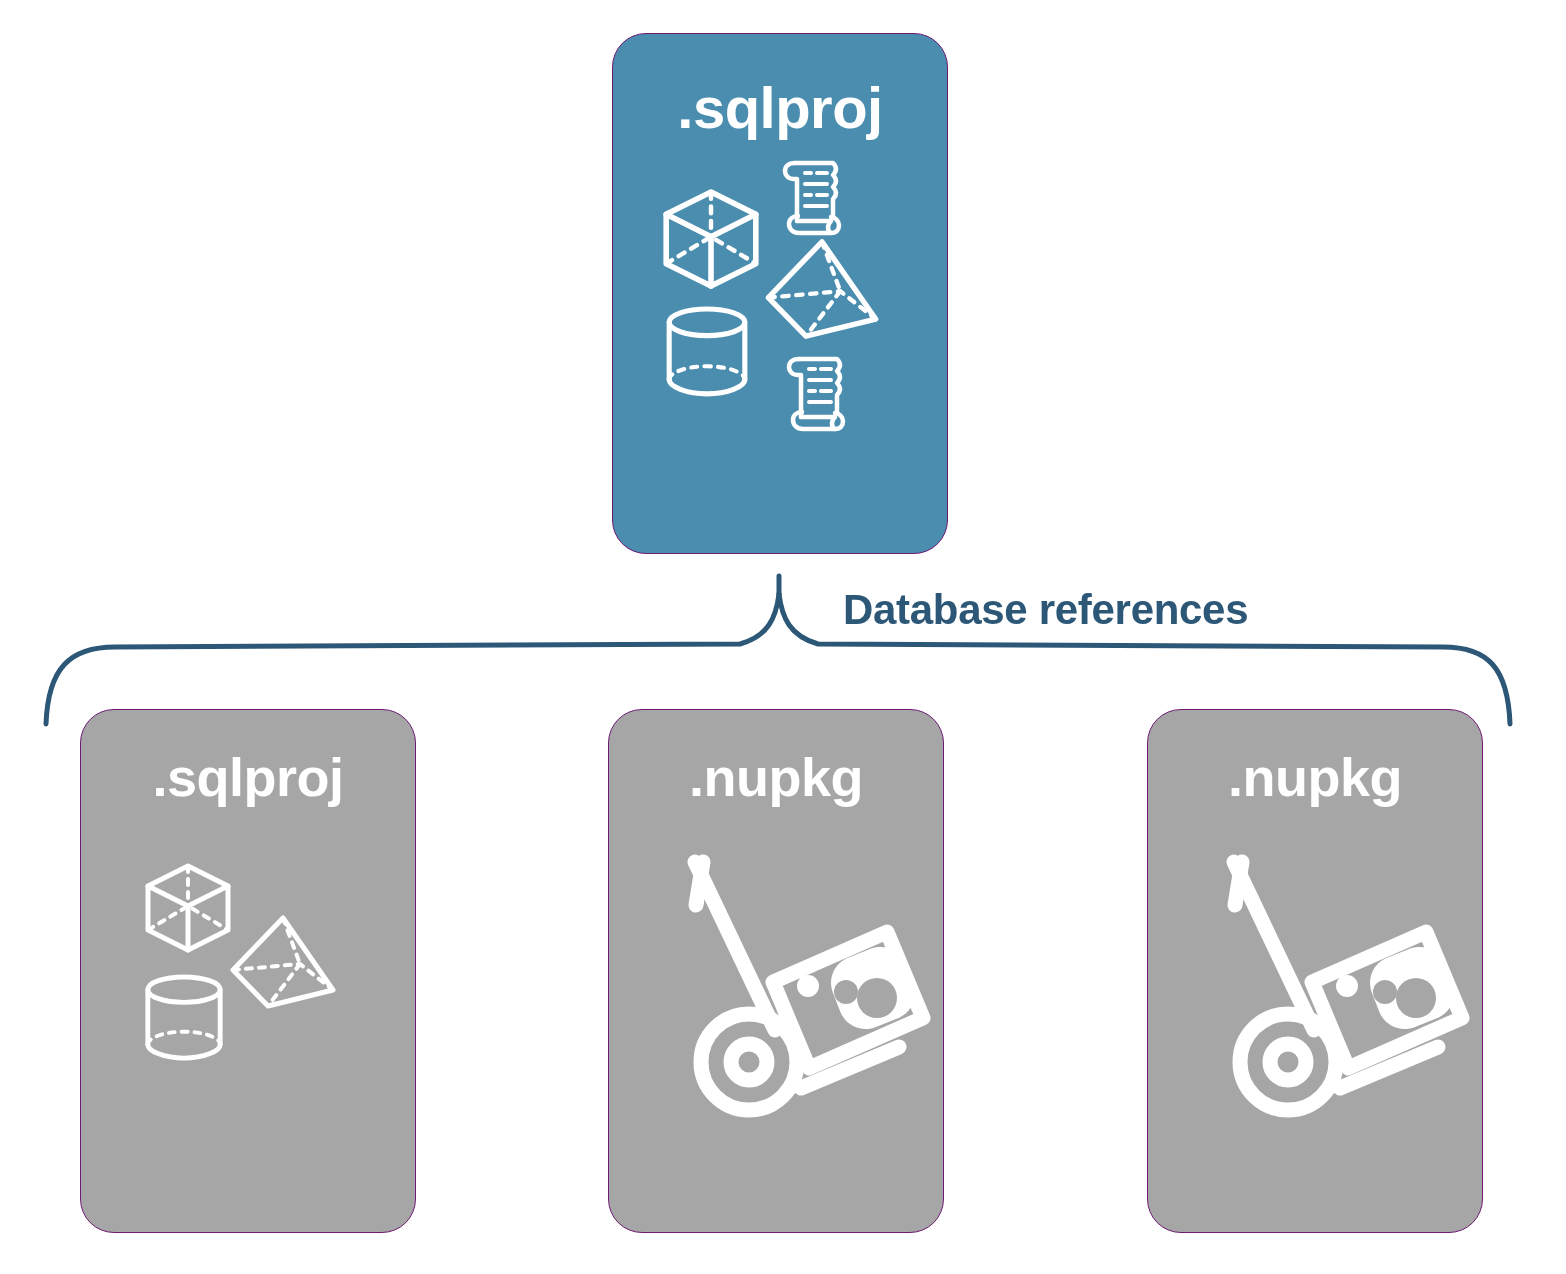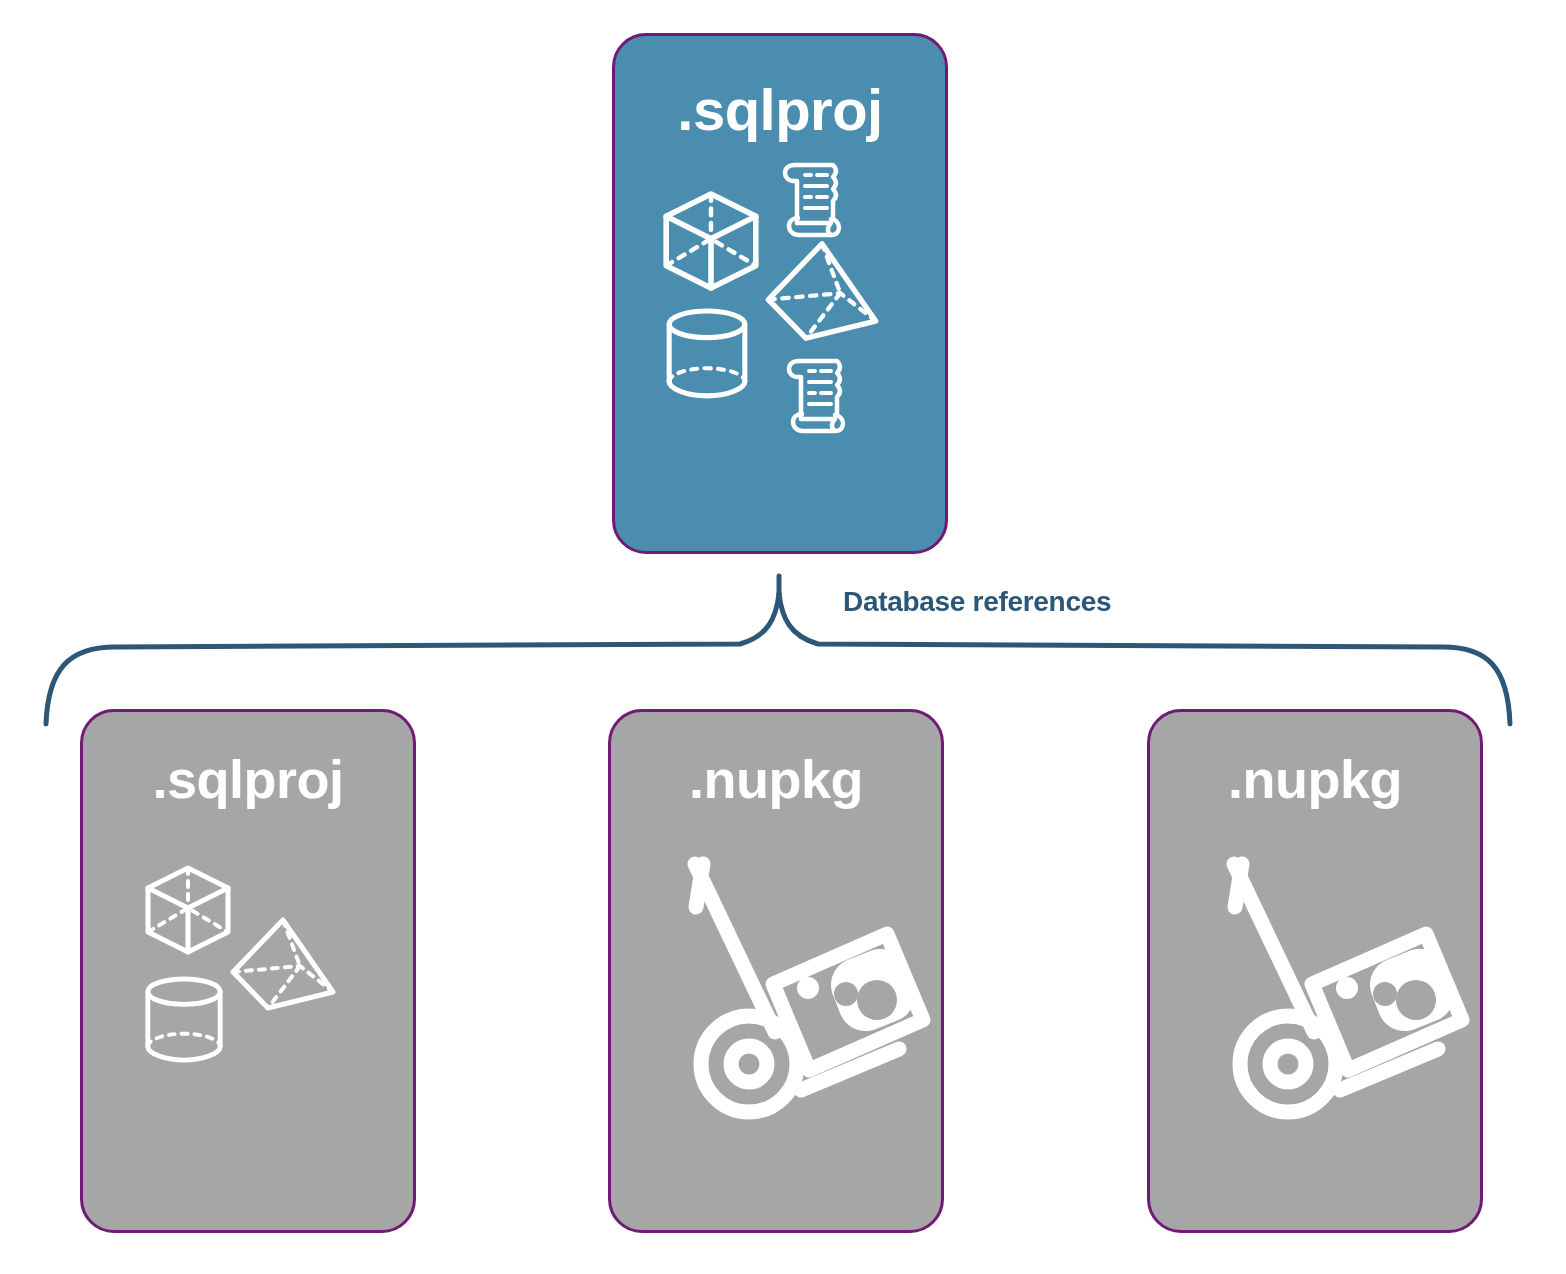--- a/index.html
+++ b/index.html
@@ -15,21 +15,21 @@
     width: 1566px;
     height: 1274px;
     background: #ffffff;
     overflow: hidden;
   }
 
   
   .card {
     position: absolute;
     box-sizing: border-box;
-    border: 3px solid #701a75;
+    border: 1px solid #701a75;
     border-radius: 34px;
     display: flex;
     flex-direction: column;
     align-items: center;
     overflow: hidden;
   }
   .card.blue   { background: #4A8DAF; }
   .card.gray   { background: #A6A6A6; }
 
   .card-title {
@@ -87,21 +87,21 @@
     width: 1566px;
     height: 200px;
     pointer-events: none;
   }
 
   
   #brace-label {
     position: absolute;
     left: 843px;
     top: 586px;
-    font-size: 28px;
+    font-size: 42px;
     font-weight: bold;
     color: #2C5777;
     white-space: nowrap;
     letter-spacing: -0.3px;
     user-select: none;
   }
 
   .abs-svg { position: absolute; display: block; }
 </style>
 </head>

